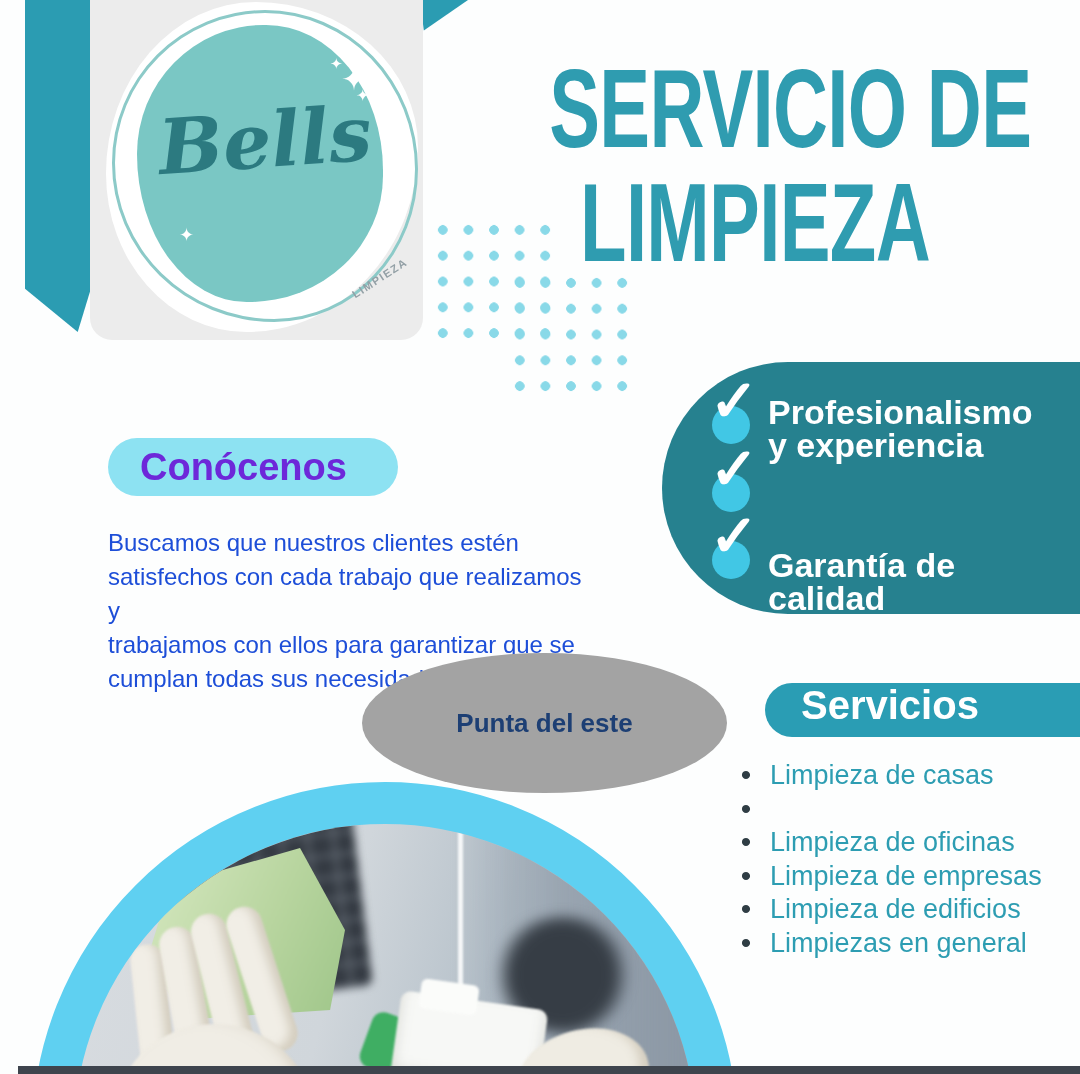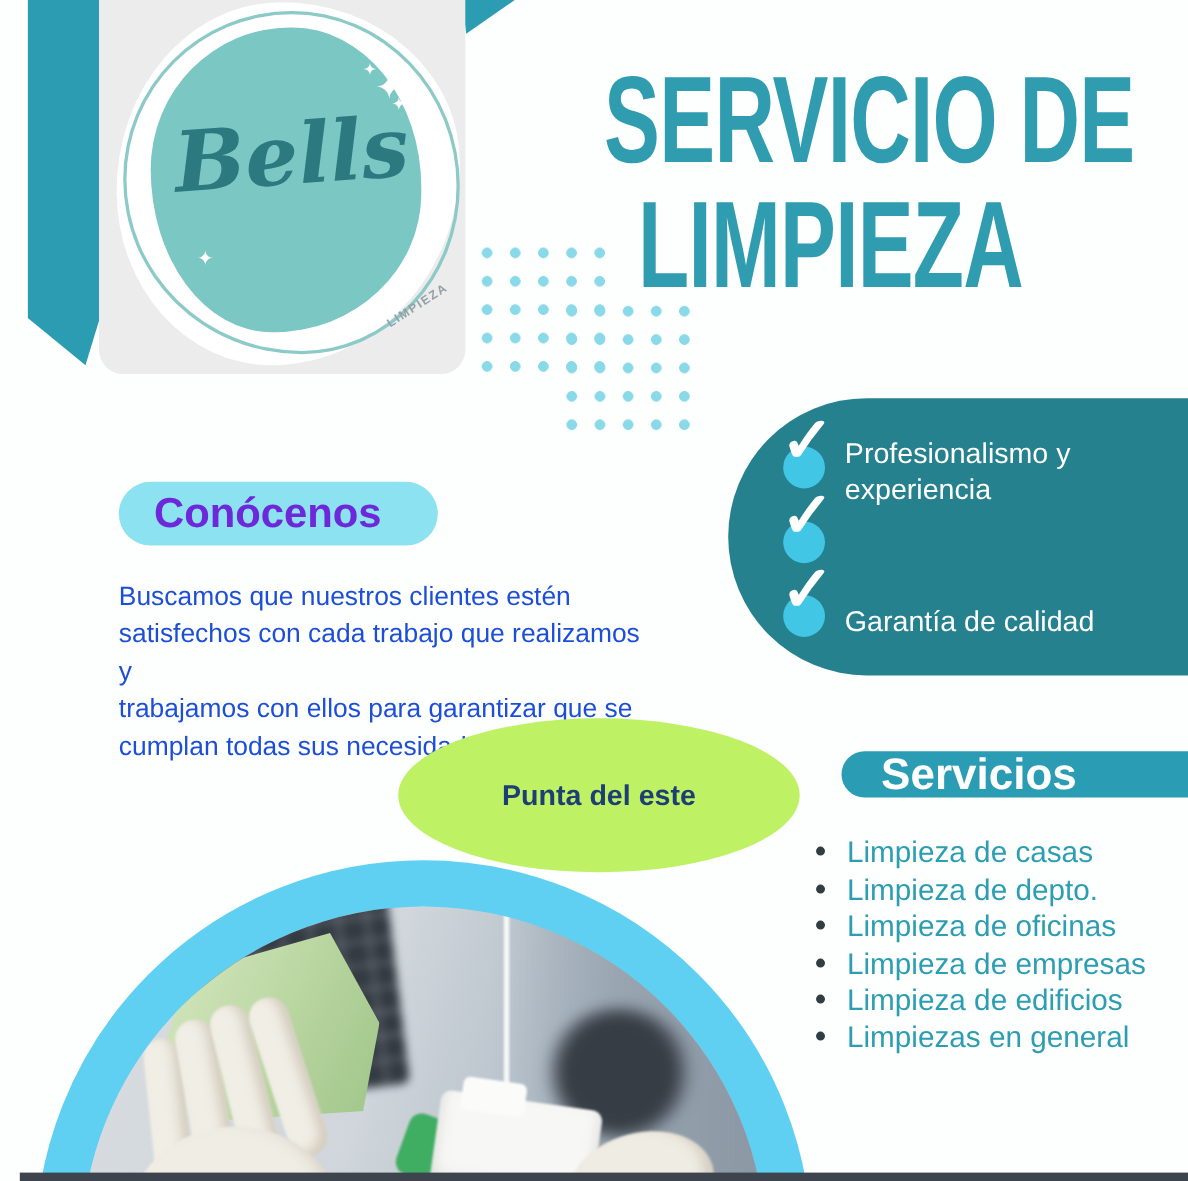--- a/index.html
+++ b/index.html
@@ -58,39 +58,39 @@
   .dots-a{left:430px; top:217px; width:128px; height:129px;}
   .dots-b{left:507px; top:270px; width:128px; height:129px;}
 
   
   .features-box{left:662px; top:362px; width:418px; height:252px; background:#26818f;
     border-radius:126px 0 0 126px;}
   .check-badge{width:38px; height:38px; border-radius:50%; background:#41c7e5;}
   .cb1{left:712px; top:406px;} .cb2{left:712px; top:474px;} .cb3{left:712px; top:541px;}
   .check-glyph{width:64px; text-align:center; color:#ffffff; font-size:58px; font-weight:bold; line-height:1;}
   .cg1{left:702px; top:372px;} .cg2{left:702px; top:440px;} .cg3{left:702px; top:507px;}
-  .feature-text{color:#ffffff; font-size:26px; line-height:33px;}
+  .feature-text{color:#ffffff; font-size:34px; line-height:33px;font-weight:bold;}
   .ft1{left:768px; top:396px; width:240px;}
   .ft2{left:768px; top:467px; width:255px;}
   .ft3{left:768px; top:549px; width:290px;}
 
   
   .about-pill{left:108px; top:438px; width:290px; height:58px; background:#8de2f2;
     border-radius:29px; display:flex; align-items:center; padding-left:32px; box-sizing:border-box;}
   .about-heading{font-size:38px; font-weight:bold; color:#6d28d9;}
   .about-text{left:108px; top:526px; width:480px; color:#1d4ed8; font-size:24px; line-height:34px;}
 
   
-  .loc-ellipse{left:362px; top:653px; width:365px; height:140px; background:#bef264;
+  .loc-ellipse{left:362px; top:653px; width:365px; height:140px; background:#a3a3a3;
     border-radius:50%; display:flex; flex-direction:column; justify-content:center;}
   .loc-line{color:#1d3f74; font-size:26px; line-height:32px; font-weight:bold; text-align:center;}
 
   
-  .services-bar{left:765px; top:683px; width:315px; height:42px; background:#2a9db4;
-    border-radius:27px 0 0 27px; display:flex; align-items:center; padding-left:36px; box-sizing:border-box;}
+  .services-bar{left:765px; top:683px; width:315px; height:54px; background:#2a9db4;
+    border-radius:27px 0 0 27px; display:flex; align-items:flex-start; padding-left:36px; box-sizing:border-box;}
   .services-heading{color:#ffffff; font-size:40px; font-weight:bold;}
   .service-bullet{width:20px; text-align:center; color:#2f3d44; font-size:30px; line-height:30px;}
   .service-text{color:#2d9db2; font-size:27px; line-height:30px;}
   .sb{left:736px;} .st{left:770px; width:300px;}
   .r0{top:760px;} .r1{top:794px;} .r2{top:827px;} .r3{top:861px;} .r4{top:894px;} .r5{top:928px;}
 
   
   .photo-circle{
     left:32px; top:782px; width:706px; height:706px; box-sizing:border-box;
     border:42px solid #5fd0f1; border-radius:50%; overflow:hidden;
@@ -183,21 +183,20 @@
   <div class="abs services-bar">
     <span class="services-heading">Servicios</span>
   </div>
   <span class="abs service-bullet sb r0">•</span>
   <span class="abs service-bullet sb r1">•</span>
   <span class="abs service-bullet sb r2">•</span>
   <span class="abs service-bullet sb r3">•</span>
   <span class="abs service-bullet sb r4">•</span>
   <span class="abs service-bullet sb r5">•</span>
   <span class="abs service-text st r0">Limpieza de casas</span>
-  <span class="abs service-text st r1">Limpieza de depto.</span>
   <span class="abs service-text st r2">Limpieza de oficinas</span>
   <span class="abs service-text st r3">Limpieza de empresas</span>
   <span class="abs service-text st r4">Limpieza de edificios</span>
   <span class="abs service-text st r5">Limpiezas en general</span>
 
   <div class="abs photo-circle">
     <div class="ph ph-right-shade"></div>
     <div class="ph ph-panel"></div>
     <div class="ph ph-knob"></div>
     <div class="ph ph-glass-line"></div>

